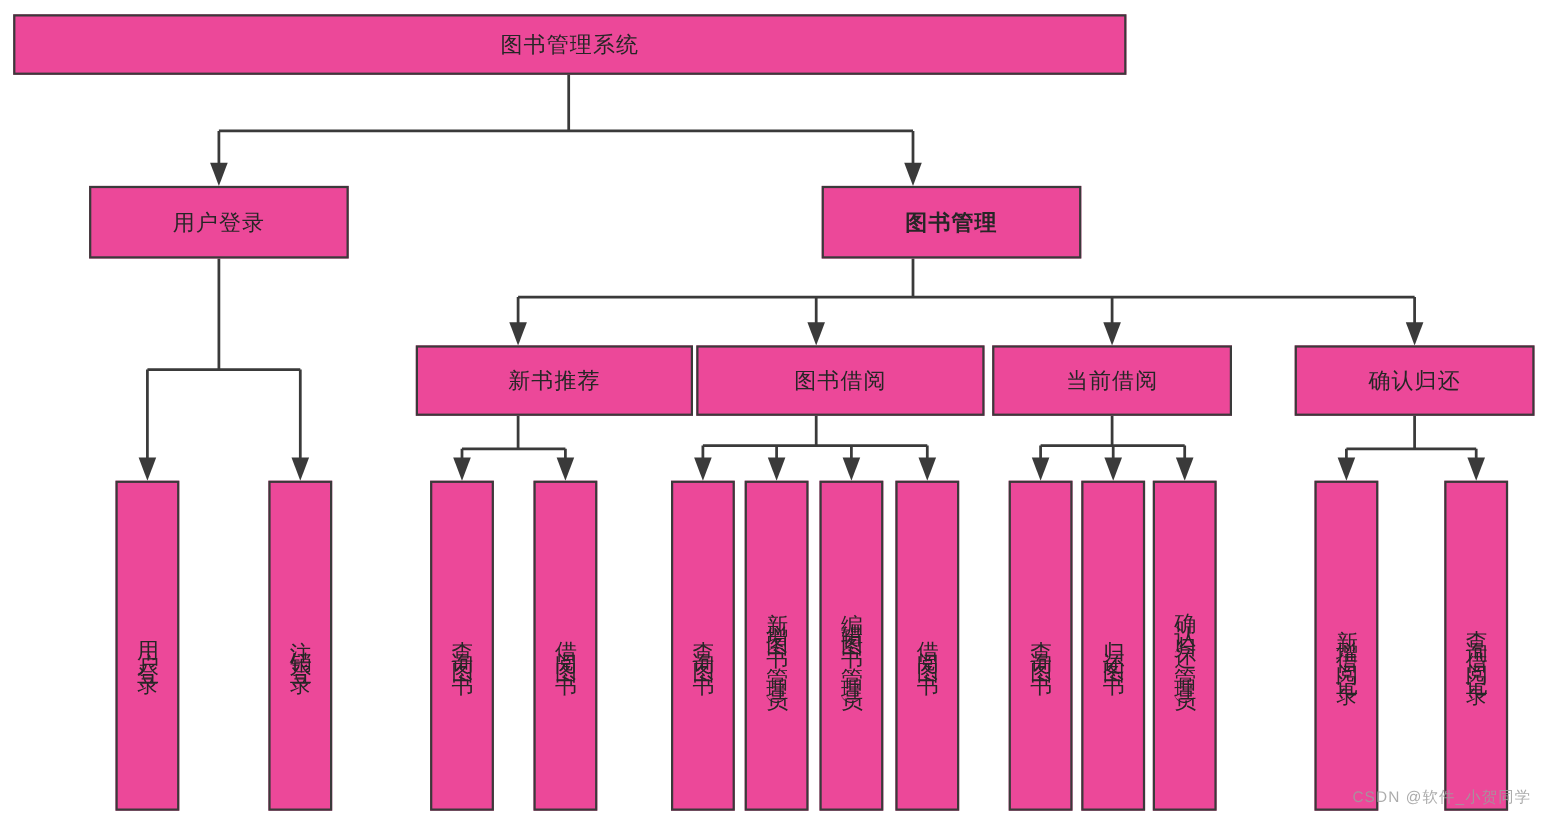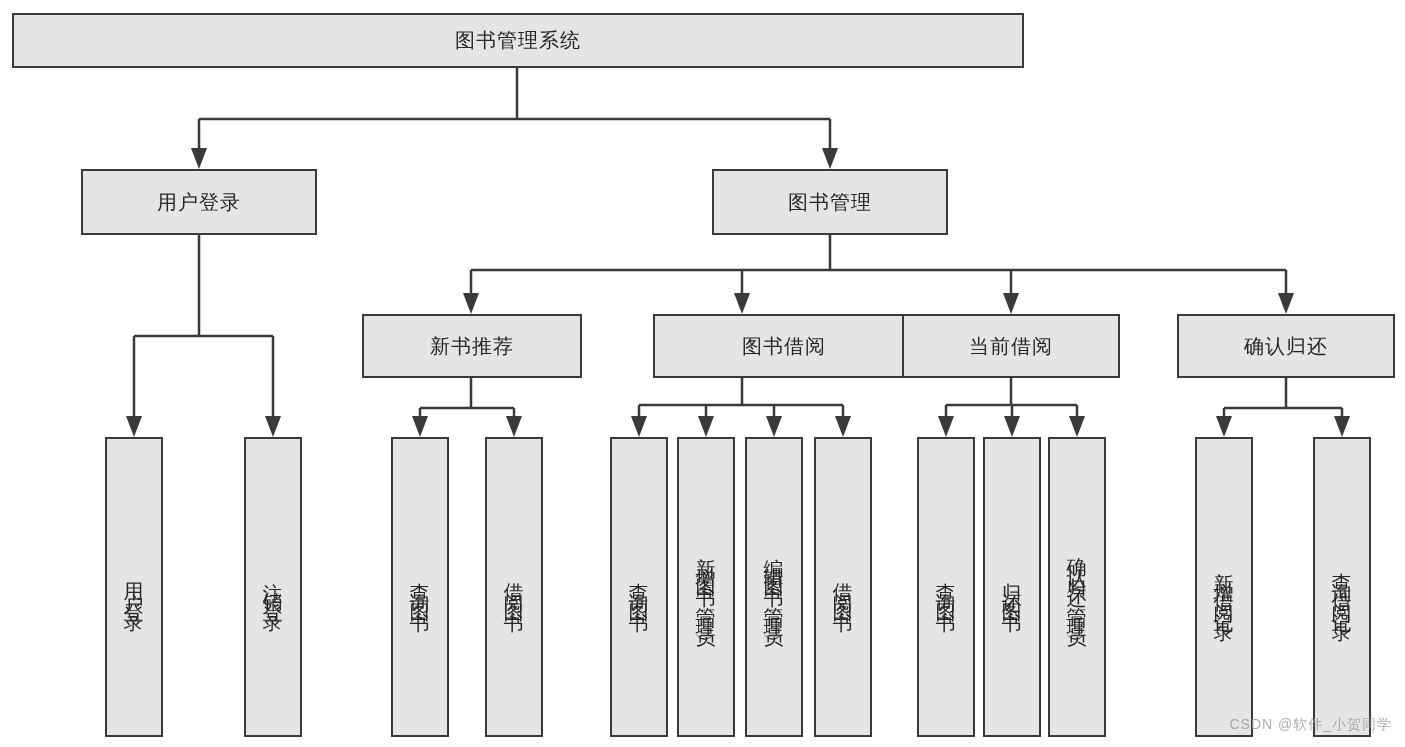--- a/index.html
+++ b/index.html
@@ -8,21 +8,21 @@
     background: #ffffff;
     font-family: "Liberation Sans", sans-serif;
     position: relative;
     overflow: hidden;
   }
   #diagram { position: absolute; left: 0; top: 0; width: 1405px; height: 747px; }
   svg.connectors { position: absolute; left: 0; top: 0; }
   .node {
     position: absolute;
     box-sizing: border-box;
-    background: #e5e5e5;
+    background: #ec4899;
     border: 2px solid #3a3a3a;
     color: #262626;
     display: flex;
     align-items: center;
     justify-content: center;
     font-size: 20px;
     letter-spacing: 1px;
     z-index: 2;
   }
   .vnode span {
@@ -89,28 +89,28 @@
     </g>
   </svg>
 
   <div class="node" style="left:12px; top:13px; width:1012px; height:55px;">
     <span>图书管理系统</span>
   </div>
 
   <div class="node" style="left:81px; top:169px; width:236px; height:66px;">
     <span>用户登录</span>
   </div>
-  <div class="node" style="left:712px; top:169px; width:236px; height:66px;">
+  <div class="node" style="left:747px; top:169px; width:236px; height:66px;font-weight:bold;">
     <span>图书管理</span>
   </div>
 
-  <div class="node" style="left:362px; top:314px; width:220px; height:64px;">
+  <div class="node" style="left:378px; top:314px; width:252px; height:64px;">
     <span>新书推荐</span>
   </div>
-  <div class="node" style="left:633px; top:314px; width:262px; height:64px;margin-left:20px;">
+  <div class="node" style="left:633px; top:314px; width:262px; height:64px;">
     <span>图书借阅</span>
   </div>
   <div class="node" style="left:902px; top:314px; width:218px; height:64px;">
     <span>当前借阅</span>
   </div>
   <div class="node" style="left:1177px; top:314px; width:218px; height:64px;">
     <span>确认归还</span>
   </div>
 
   <div class="node vnode" style="left:105px; top:437px; width:58px; height:300px;">

